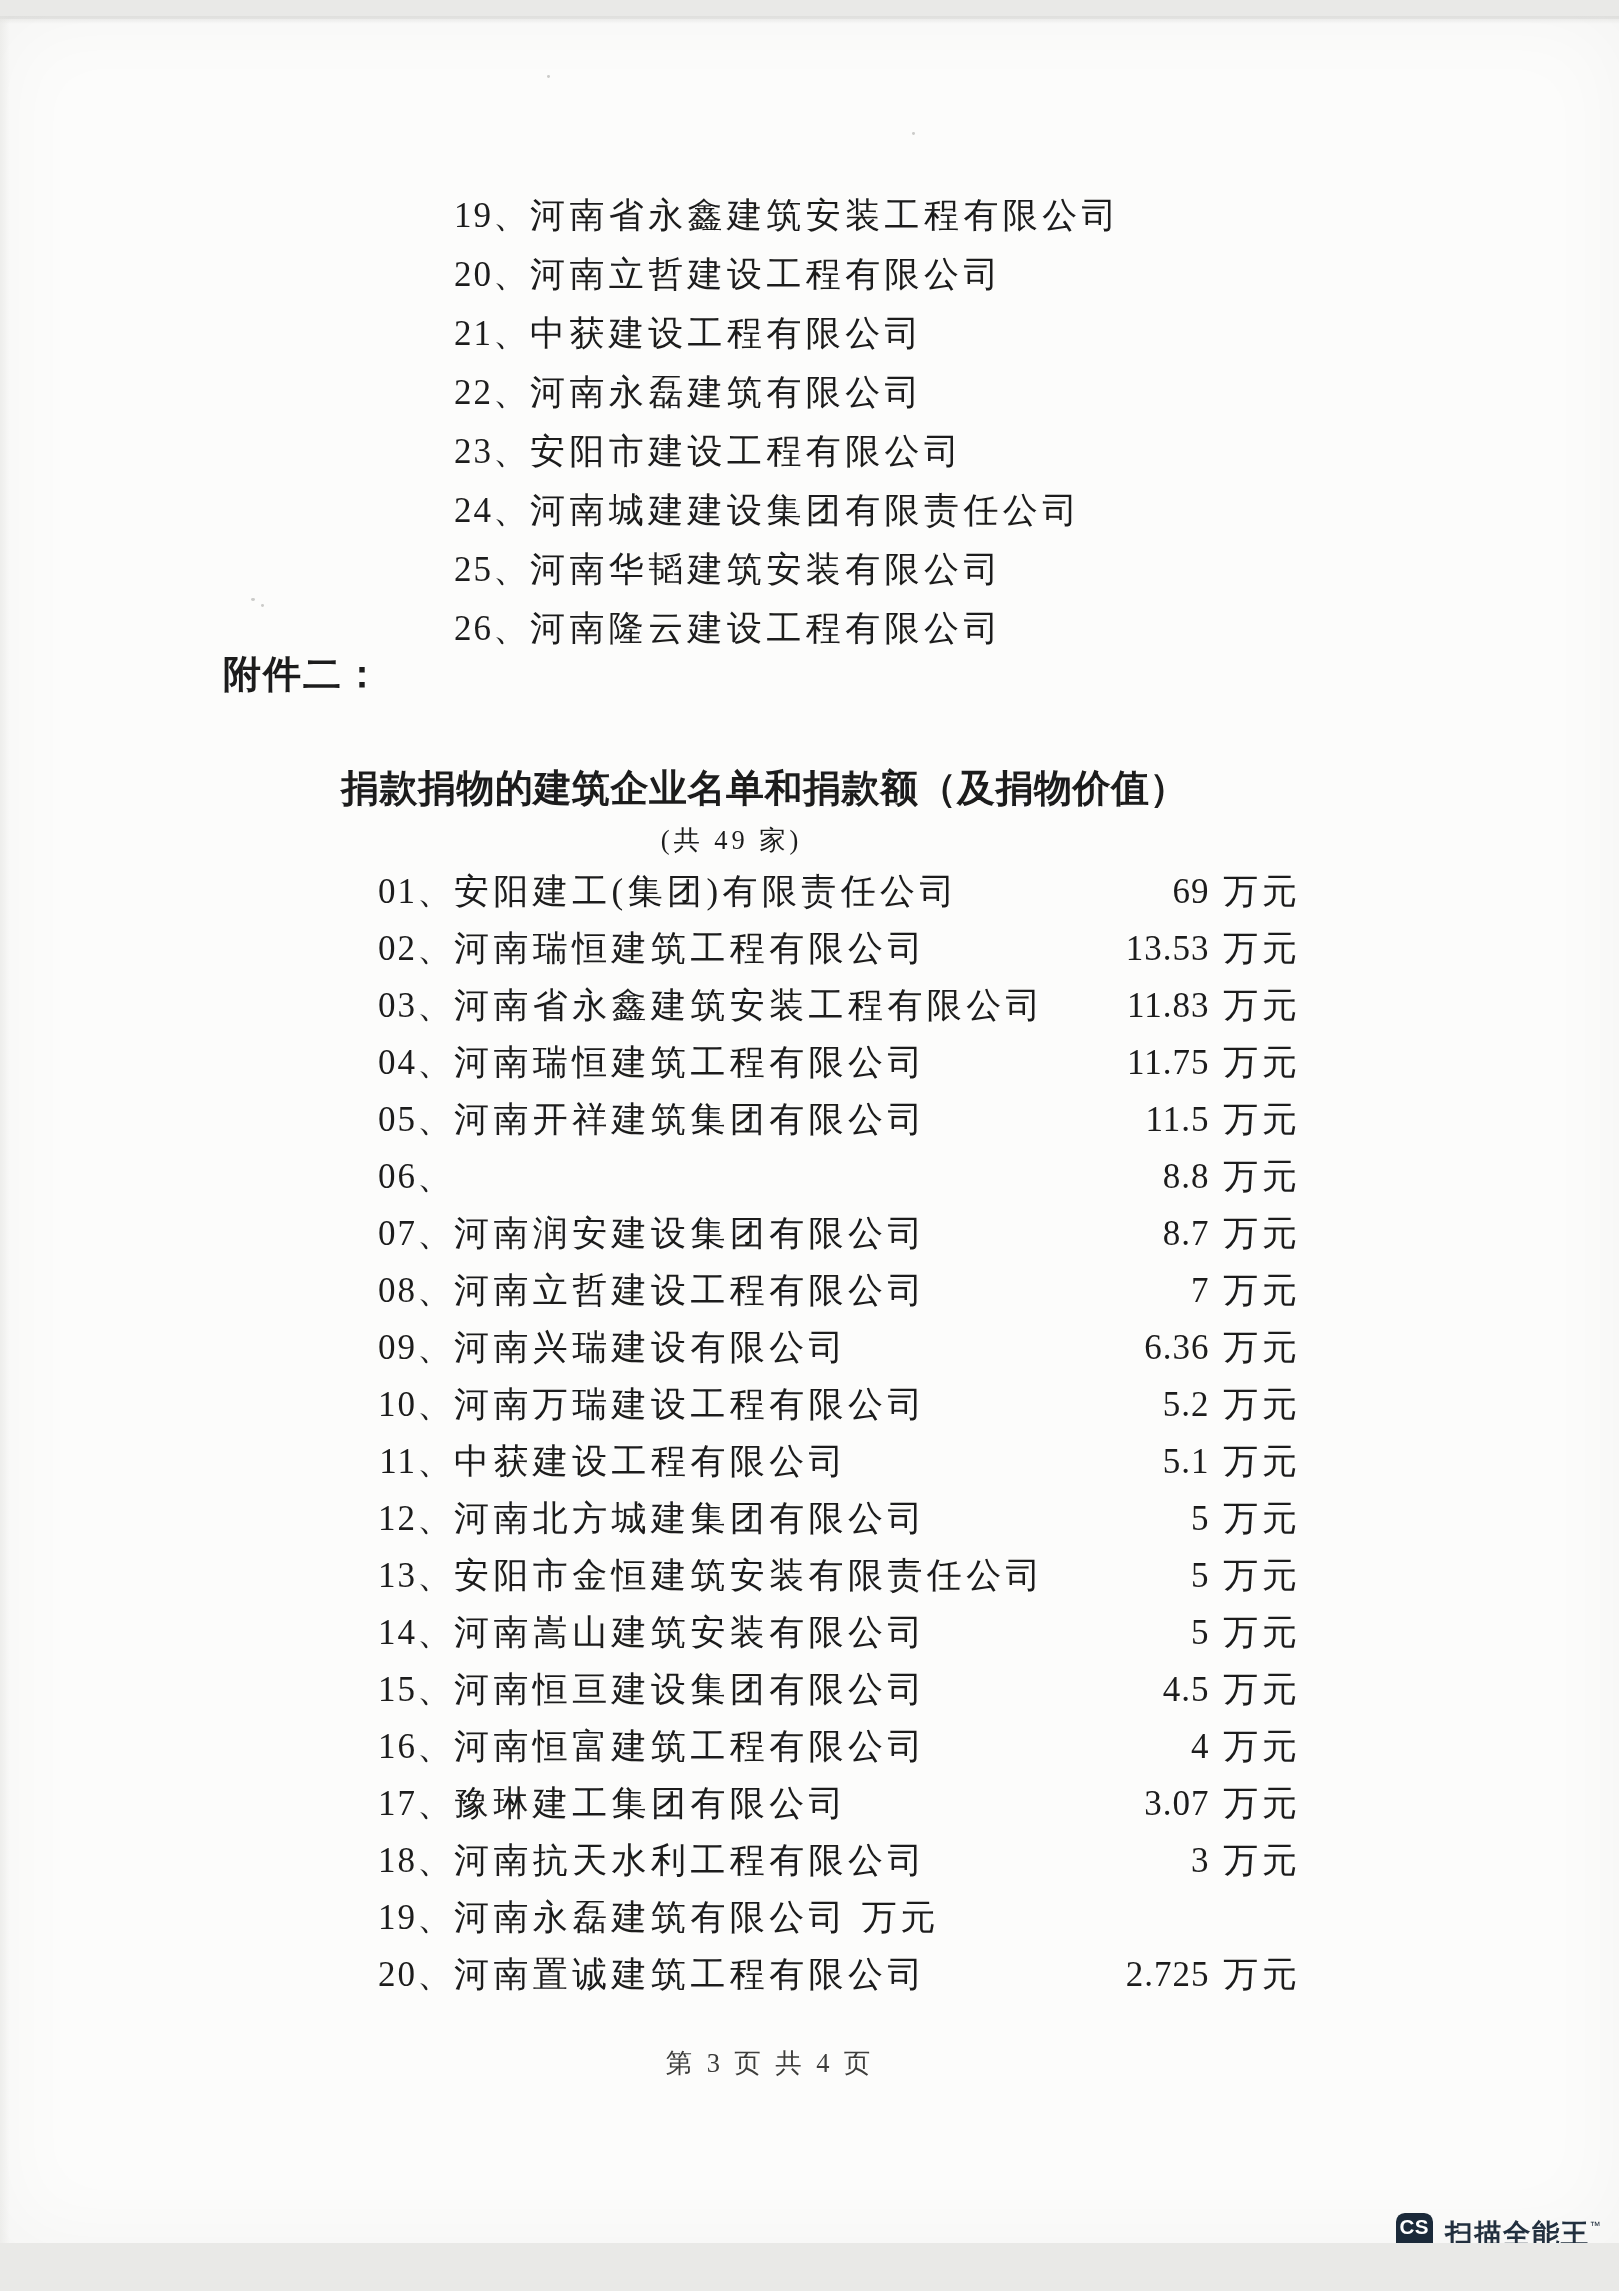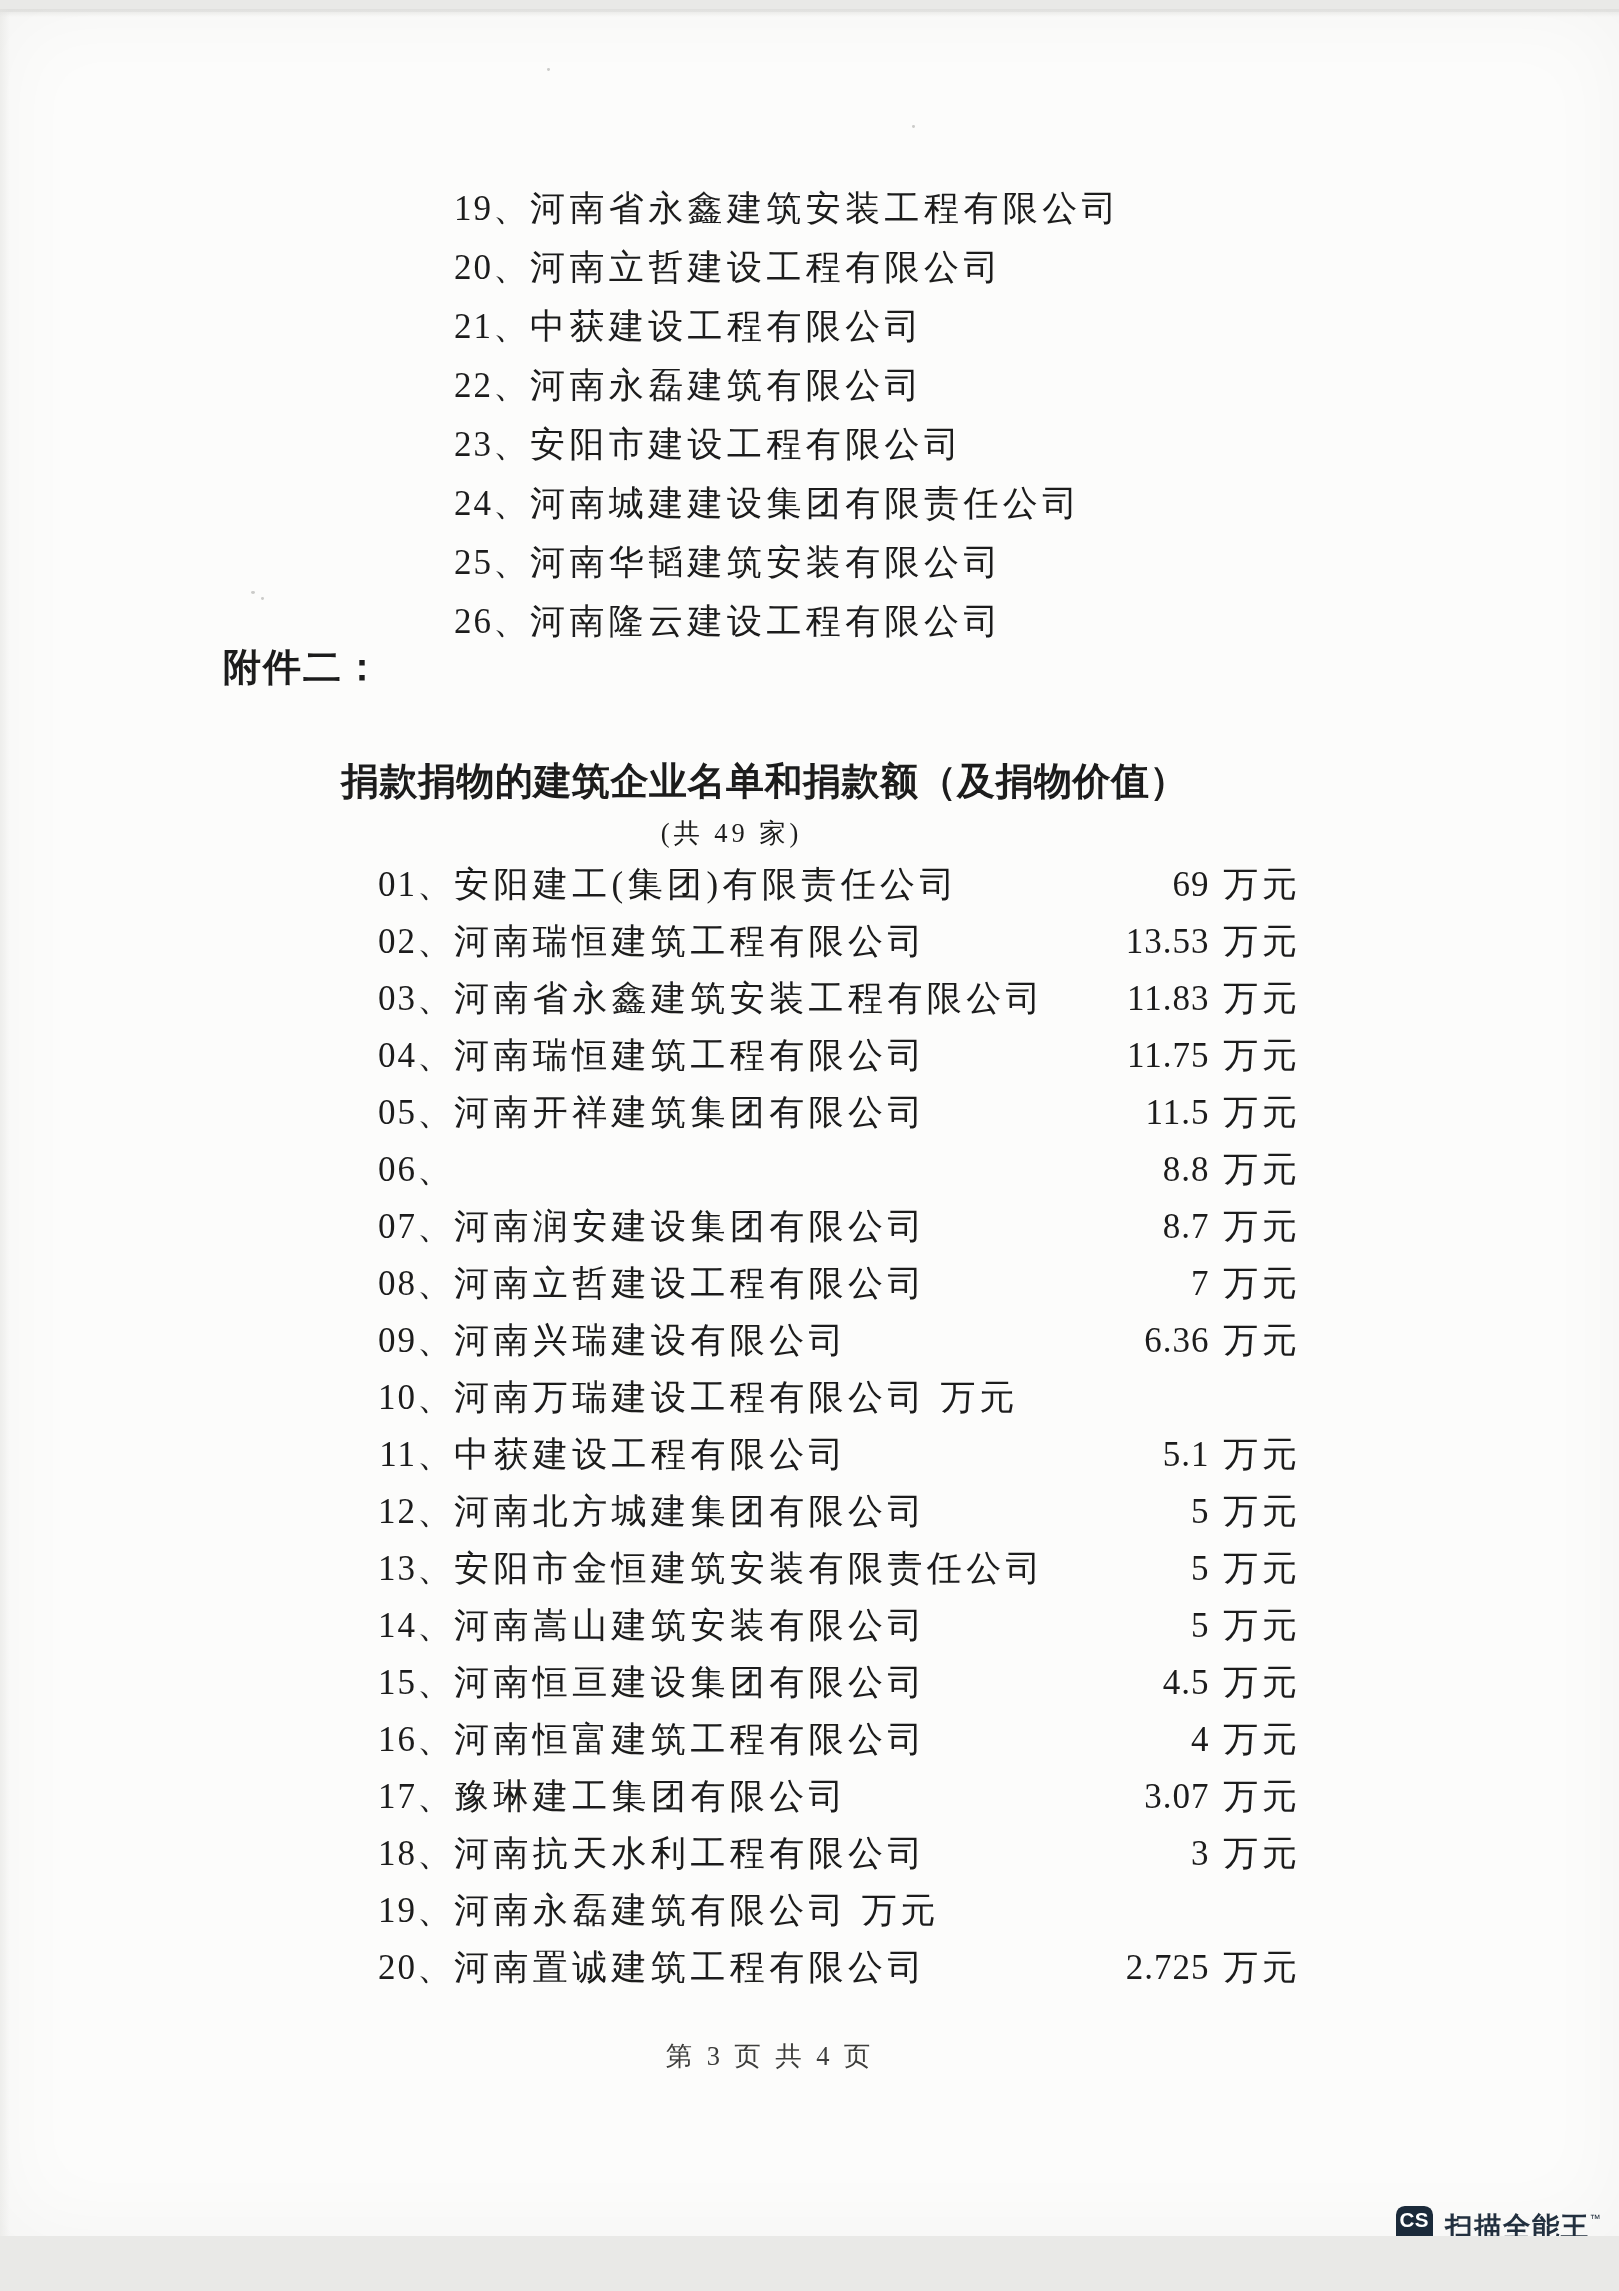--- a/index.html
+++ b/index.html
@@ -4,21 +4,21 @@
 <style>
   html, body {
     margin: 0;
     padding: 0;
     background: #e9e9e7;
   }
   .page {
     position: relative;
     width: 1619px;
     height: 2227px;
-    margin: 9px auto;
+    margin: 16px auto;
     background: #fcfcfb;
     overflow: hidden;
     font-family: "Liberation Serif", "DejaVu Serif", serif;
     color: #1c1c1c;
     box-shadow: inset 0 0 88px rgba(0,0,0,0.035), inset 0 2.9px 0 rgba(0,0,0,0.06);
   }
   
   .edge-top    { position:absolute; left:0; top:0; width:100%; height:7.8px;
                  background:linear-gradient(#d9d9d6, rgba(217,217,214,0)); opacity:.6; }
   .edge-left   { position:absolute; left:0; top:0; width:9.8px; height:100%;
@@ -269,20 +269,21 @@
       <div class="drow">
         <span class="dno">09、</span>
         <span class="dname">河南兴瑞建设有限公司</span>
         <span class="dvalue">6.36</span>
         <span class="dunit">万元</span>
       </div>
 
       <div class="drow">
         <span class="dno">10、</span>
         <span class="dname">河南万瑞建设工程有限公司</span>
+        <span class="dvalue">5.2</span>
         <span class="dunit">万元</span>
       </div>
 
       <div class="drow">
         <span class="dno">11、</span>
         <span class="dname">中获建设工程有限公司</span>
         <span class="dvalue">5.1</span>
         <span class="dunit">万元</span>
       </div>
 

